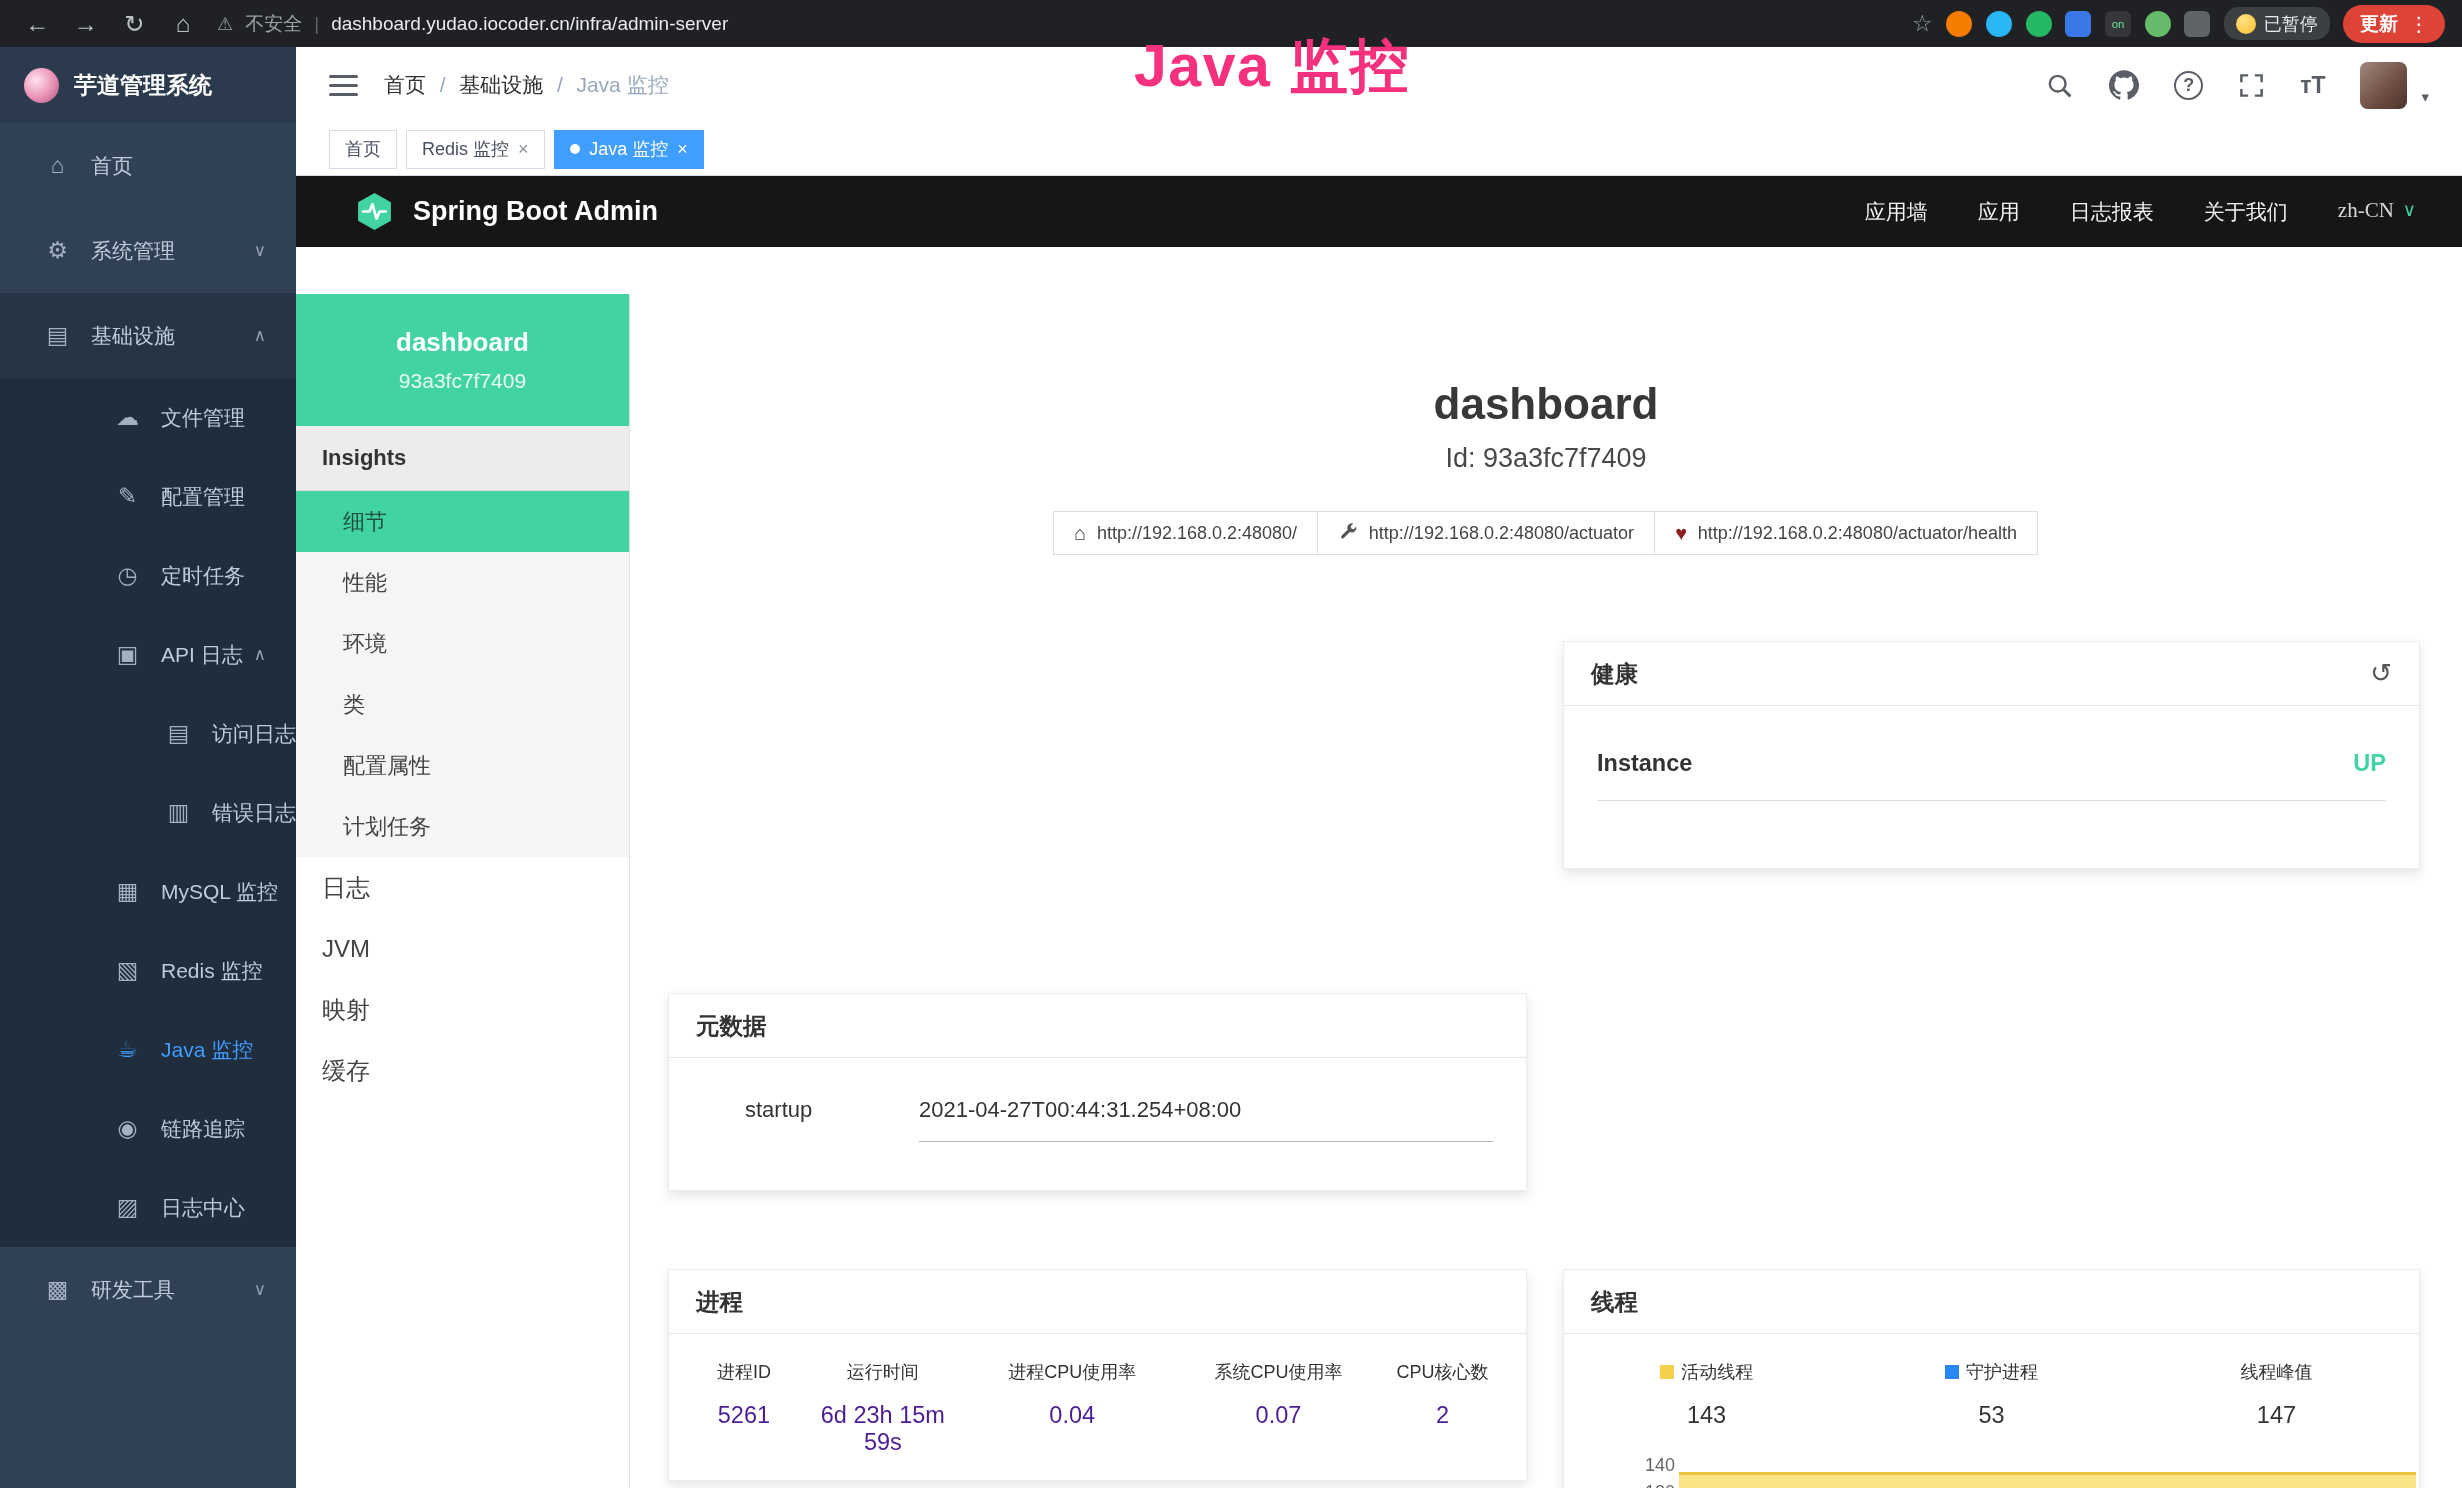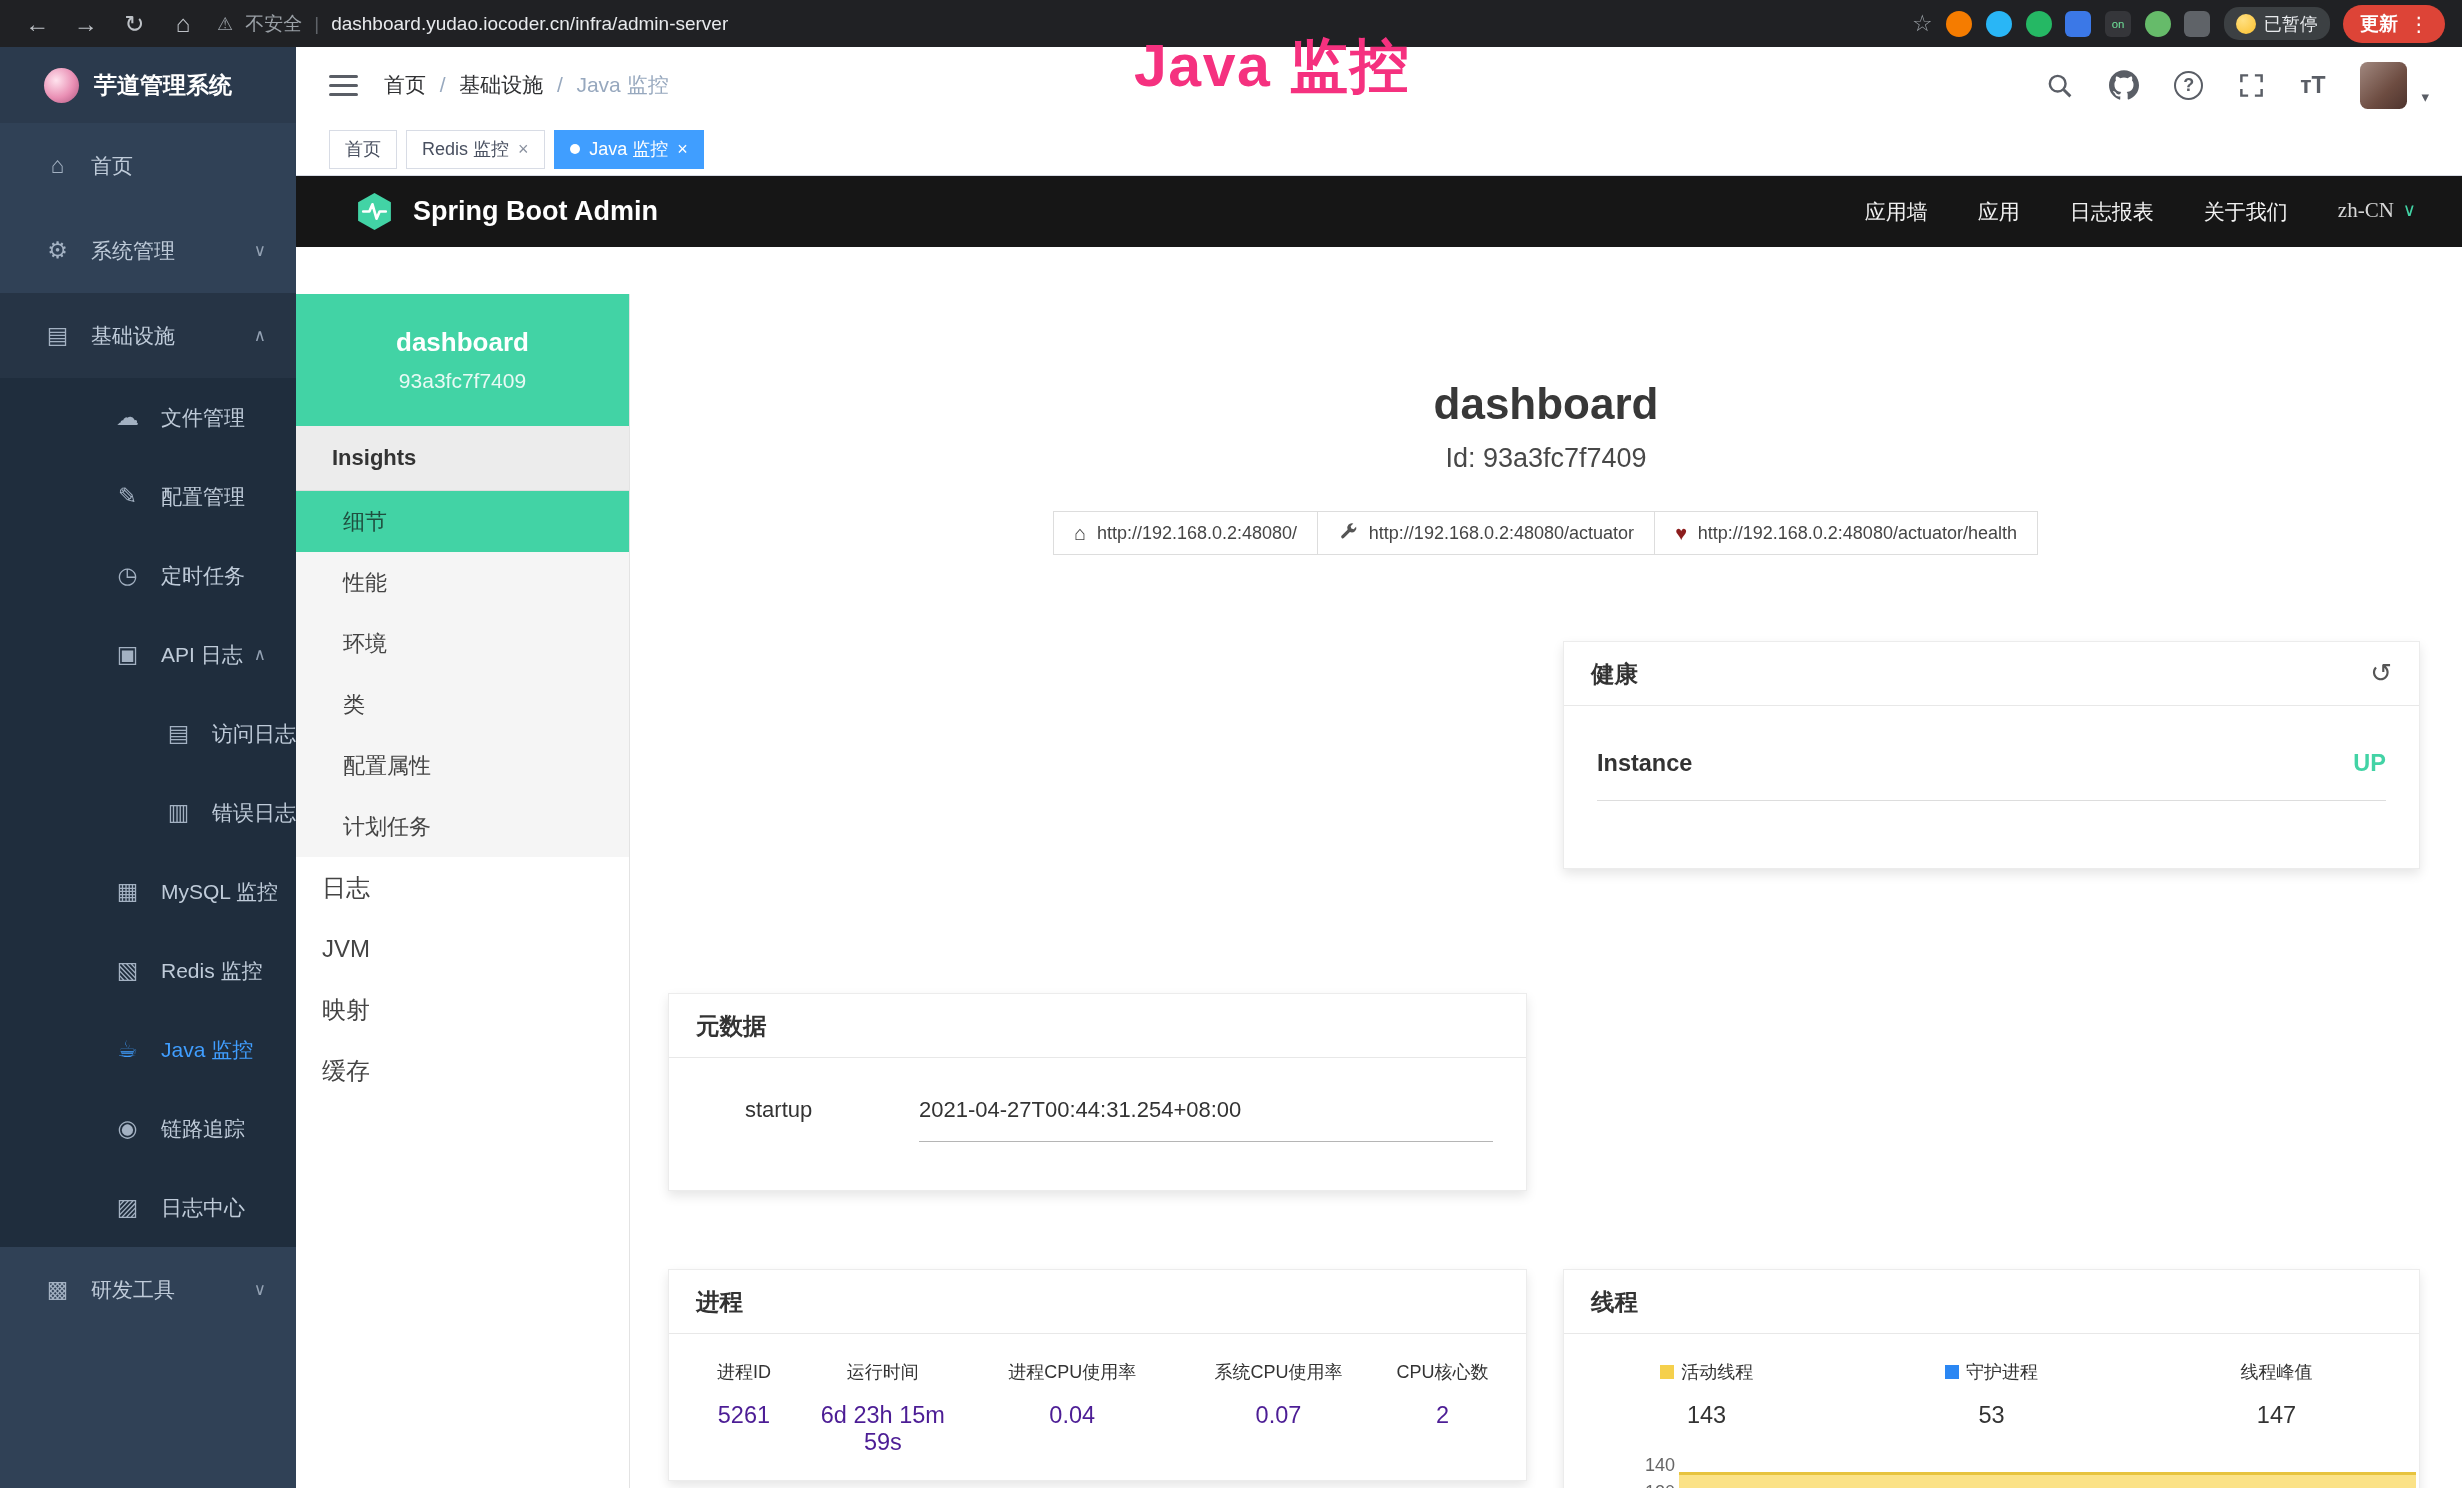--- a/index.html
+++ b/index.html
@@ -25,21 +25,21 @@
   .ext-6 { background:#66bb6a; }
   .ext-7 { background:#5f6368; }
   .paused-pill { display:flex; align-items:center; gap:7.6px; background:#3c4043; border-radius:15px; padding:4.6px 12px; color:#e8eaed; font-size:18px; }
   .smiley { width:20px; height:20px; border-radius:50%; background:radial-gradient(circle at 35% 30%, #ffe082, #fbc02d); }
   .update-pill { display:flex; align-items:center; gap:10.6px; background:#dd4437; border-radius:21px; padding:6px 16.7px; color:#fff; font-size:19px; font-weight:bold; }
   .update-pill .kebab { font-size:20px; font-weight:normal; }
 
   
   .app-row { display:flex; height:1442px; }
   .app-sidebar { width:296px; flex:none; background:#304156; display:flex; flex-direction:column; }
-  .logo-row { height:76px; display:flex; align-items:center; gap:15px; padding-left:44px; background:#2b3a4d; flex:none; }
+  .logo-row { height:76px; display:flex; align-items:center; gap:15px; padding-left:24px; background:#2b3a4d; flex:none; }
   .logo-img { width:35px; height:35px; border-radius:50%; background:radial-gradient(circle at 35% 35%, #ffe3ee, #e98fb4 55%, #a9537c); flex:none; }
   .logo-title { color:#fff; font-size:23px; font-weight:bold; }
   .menu { flex:1; }
   .mi { position:relative; display:flex; align-items:center; gap:20px; color:#bfcbd9; font-size:21px; cursor:pointer; }
   .mi .g { font-size:23px; width:27px; text-align:center; color:#a3b1c2; }
   .mi.l1 { padding-left:44px; height:85px; }
   .mi.l2 { padding-left:114px; height:79px; background:#1f2d3d; }
   .mi.l3 { padding-left:165px; height:79px; background:#1f2d3d; }
   .mi.open { background:#263445; }
   .mi .chev { position:absolute; right:30px; font-size:16.7px; color:#93a1b3; }
@@ -77,21 +77,21 @@
   .sba-nav { margin-left:auto; display:flex; align-items:flex-start; gap:50px; font-size:21px; color:#f2f2f2;font-family:Liberation Serif, serif; }
   .sba-nav .nitem { cursor:pointer; }
   .sba-locale { display:flex; align-items:center; gap:9px; cursor:pointer; color:#d7d7d7; }
   .sba-locale .lchev { color:#42d3a5; font-size:18px; }
 
   .sba-row { flex:1; display:flex; min-height:0; }
   .sba-sidebar { width:334px; flex:none; background:#fff; border-right:0.8px solid #e3e3e3; }
   .inst-head { height:132px; background:#42d3a5; color:#fff; display:flex; flex-direction:column; align-items:center; justify-content:center; gap:10.6px; cursor:pointer; }
   .inst-name { font-size:26px; font-weight:bold; }
   .inst-id { font-size:21px; opacity:.88; }
-  .insights-label { height:65px; display:flex; align-items:center; padding-left:36px; background:#ececec; border-bottom:0.8px solid #ddd; font-weight:bold; font-size:22px; color:#333; }
+  .insights-label { height:65px; display:flex; align-items:center; padding-left:26px; background:#ececec; border-bottom:0.8px solid #ddd; font-weight:bold; font-size:22px; color:#333; }
   .ins-item { height:61px; display:flex; align-items:center; padding-left:47px; background:#f5f5f5; font-size:22px; color:#444; cursor:pointer; }
   .ins-item.active { background:#42d3a5; color:#1f4f3f; }
   .side-item { height:61px; display:flex; align-items:center; padding-left:26px; font-size:24px; color:#444; cursor:pointer; }
 
   .sba-main { flex:1; position:relative; background:#fff; overflow:hidden; }
   .sba-title { position:absolute; top:85px; left:0; right:0; text-align:center; font-size:44px; font-weight:bold; color:#383838; }
   .sba-id { position:absolute; top:149px; left:0; right:0; text-align:center; font-size:27px; color:#484848; }
   .links { position:absolute; top:217px; left:0; right:0; display:flex; justify-content:center; }
   .link-pill { display:flex; align-items:center; gap:10.6px; border:0.8px solid #ddd; height:44px; padding:0 20px; font-size:18px; color:#454545; background:#fff; margin-left:-0.8px; cursor:pointer; }
   .link-pill .li { font-size:20px; color:#444; }

